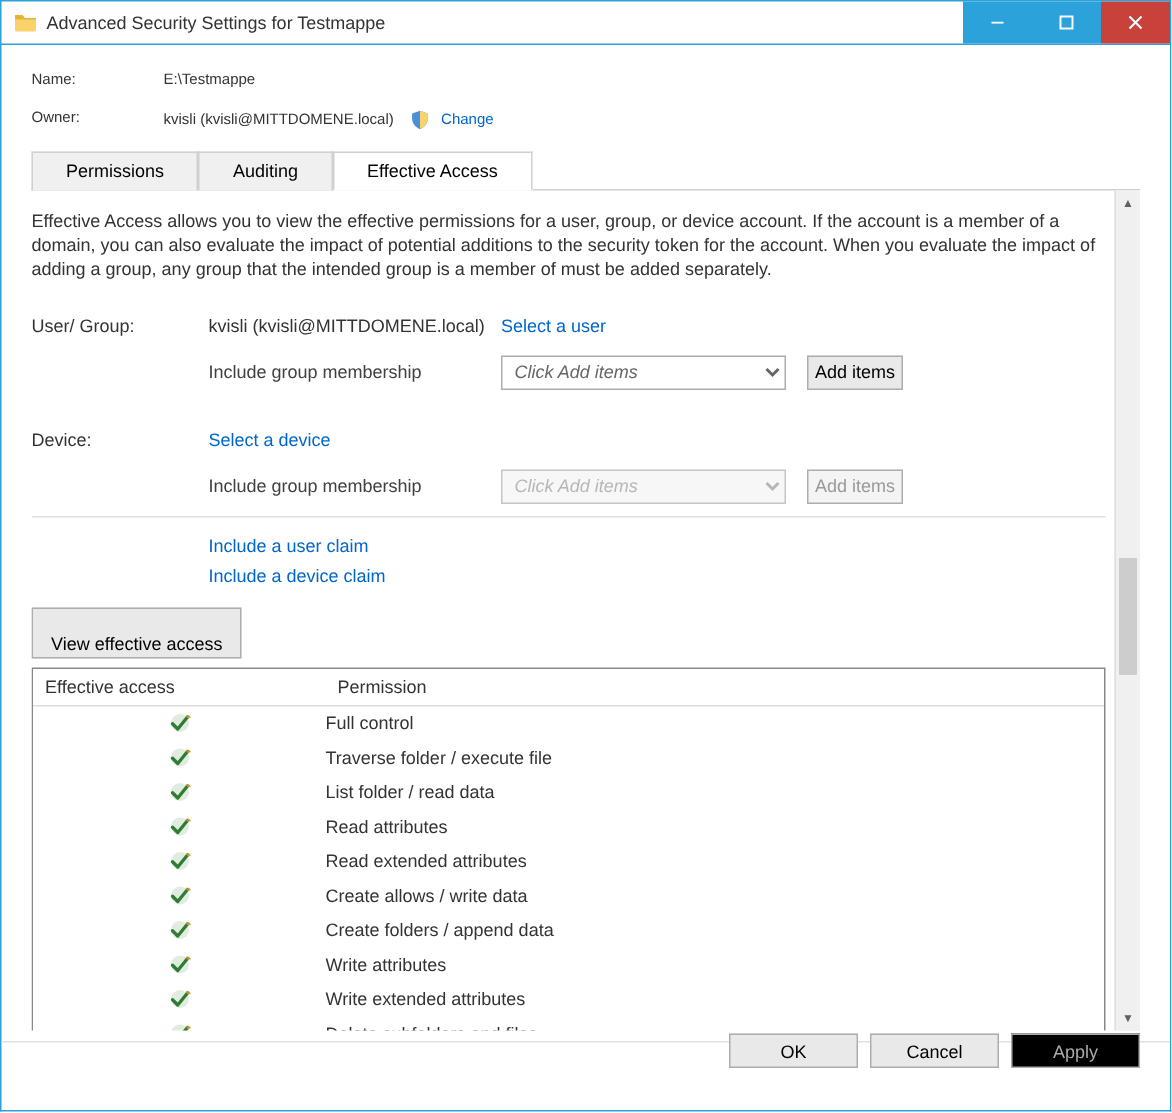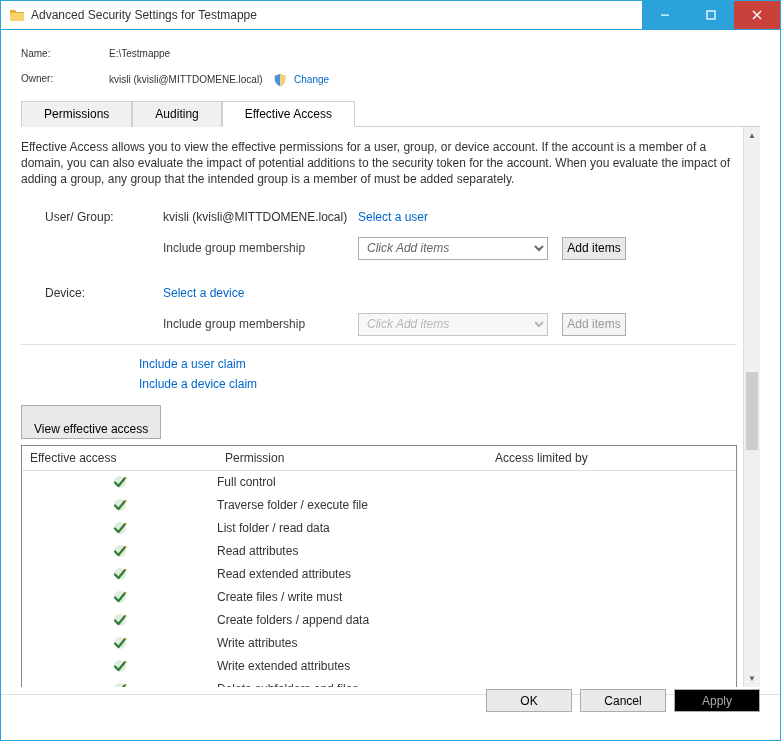--- a/index.html
+++ b/index.html
@@ -30,21 +30,21 @@
     .content-area { display: flex; height: 560px; }
     .scroll-content { flex: 1; padding: 12px 6px 0 0; overflow: hidden; }
     .scrollbar { width: 17px; background: #f0f0f0; border-left: 1px solid #ddd; position: relative; }
     .sb-arrow { height: 17px; width: 100%; background: #f0f0f0; display: flex; align-items: center; justify-content: center; color: #606060; font-size: 8px; position: absolute; }
     .sb-arrow.up { top: 0; }
     .sb-arrow.down { bottom: 0; }
     .sb-thumb { position: absolute; left: 2px; right: 2px; top: 245px; height: 78px; background: #cdcdcd; }
 
     .desc { font-size: 12px; color: #333; line-height: 1.35; margin-bottom: 18px; }
 
-    .formrow { display: flex; align-items: center; margin-bottom: 8px; font-size: 12px; min-height: 23px; margin-left: 24px; }
+    .formrow { display: flex; align-items: center; margin-bottom: 8px; font-size: 12px; min-height: 23px; }
     .formrow .row-label { width: 118px; color: #333; }
     .formrow .row-principal { width: 195px; color: #333; }
     .formrow .row-link { color: #0066cc; cursor: pointer; }
     .formrow .row-gmlabel { width: 195px; color: #404040; }
     .formrow select.dd { width: 190px; height: 23px; border: 1px solid #adadad; background: #fff; font-family: inherit; font-size: 12px; color: #666; font-style: italic; padding-left: 4px; }
     .formrow select.dd:disabled { background: #f4f4f4; color: #999; }
     .formrow .rowbtn { margin-left: 14px; width: 64px; height: 23px; border: 1px solid #adadad; background: #e9e9e9; font-family: inherit; font-size: 12px; cursor: default; }
     .formrow .rowbtn:disabled { color: #999; background: #f4f4f4; }
 
     .block-gap { height: 14px; }
@@ -174,21 +174,20 @@
 
       <button class="viewbtn">
         <span>View effective access</span>
       </button>
 
       
       <div class="results-table">
         <div class="rt-header">
           <div class="col col-ea">Effective access</div>
           <div class="col col-perm">Permission</div>
-          <div class="col col-alb">Access limited by</div>
         </div>
         <div class="rt-body" id="rt-body">
             <div class="rt-row">
               <div class="col-ea">
                 <span class="check-icon"><svg viewBox="0 0 16 16">
                     <circle cx="8" cy="8" r="6" fill="#2e7d32" opacity="0.15"></circle>
                     <path d="M3 8.5 L6.5 12 L13 4" stroke="#2e7d32" stroke-width="2.2" fill="none" stroke-linecap="round" stroke-linejoin="round"></path>
                     <path d="M12 3 L14 5 M13.5 3 L15 4.5" stroke="#c89b3a" stroke-width="0.8"></path>
                   </svg></span>
               </div>
@@ -240,21 +239,21 @@
               <div class="col-alb"></div>
             </div>
             <div class="rt-row">
               <div class="col-ea">
                 <span class="check-icon"><svg viewBox="0 0 16 16">
                     <circle cx="8" cy="8" r="6" fill="#2e7d32" opacity="0.15"></circle>
                     <path d="M3 8.5 L6.5 12 L13 4" stroke="#2e7d32" stroke-width="2.2" fill="none" stroke-linecap="round" stroke-linejoin="round"></path>
                     <path d="M12 3 L14 5 M13.5 3 L15 4.5" stroke="#c89b3a" stroke-width="0.8"></path>
                   </svg></span>
               </div>
-              <div class="col-perm">Create files / write must</div>
+              <div class="col-perm">Create allows / write data</div>
               <div class="col-alb"></div>
             </div>
             <div class="rt-row">
               <div class="col-ea">
                 <span class="check-icon"><svg viewBox="0 0 16 16">
                     <circle cx="8" cy="8" r="6" fill="#2e7d32" opacity="0.15"></circle>
                     <path d="M3 8.5 L6.5 12 L13 4" stroke="#2e7d32" stroke-width="2.2" fill="none" stroke-linecap="round" stroke-linejoin="round"></path>
                     <path d="M12 3 L14 5 M13.5 3 L15 4.5" stroke="#c89b3a" stroke-width="0.8"></path>
                   </svg></span>
               </div>

